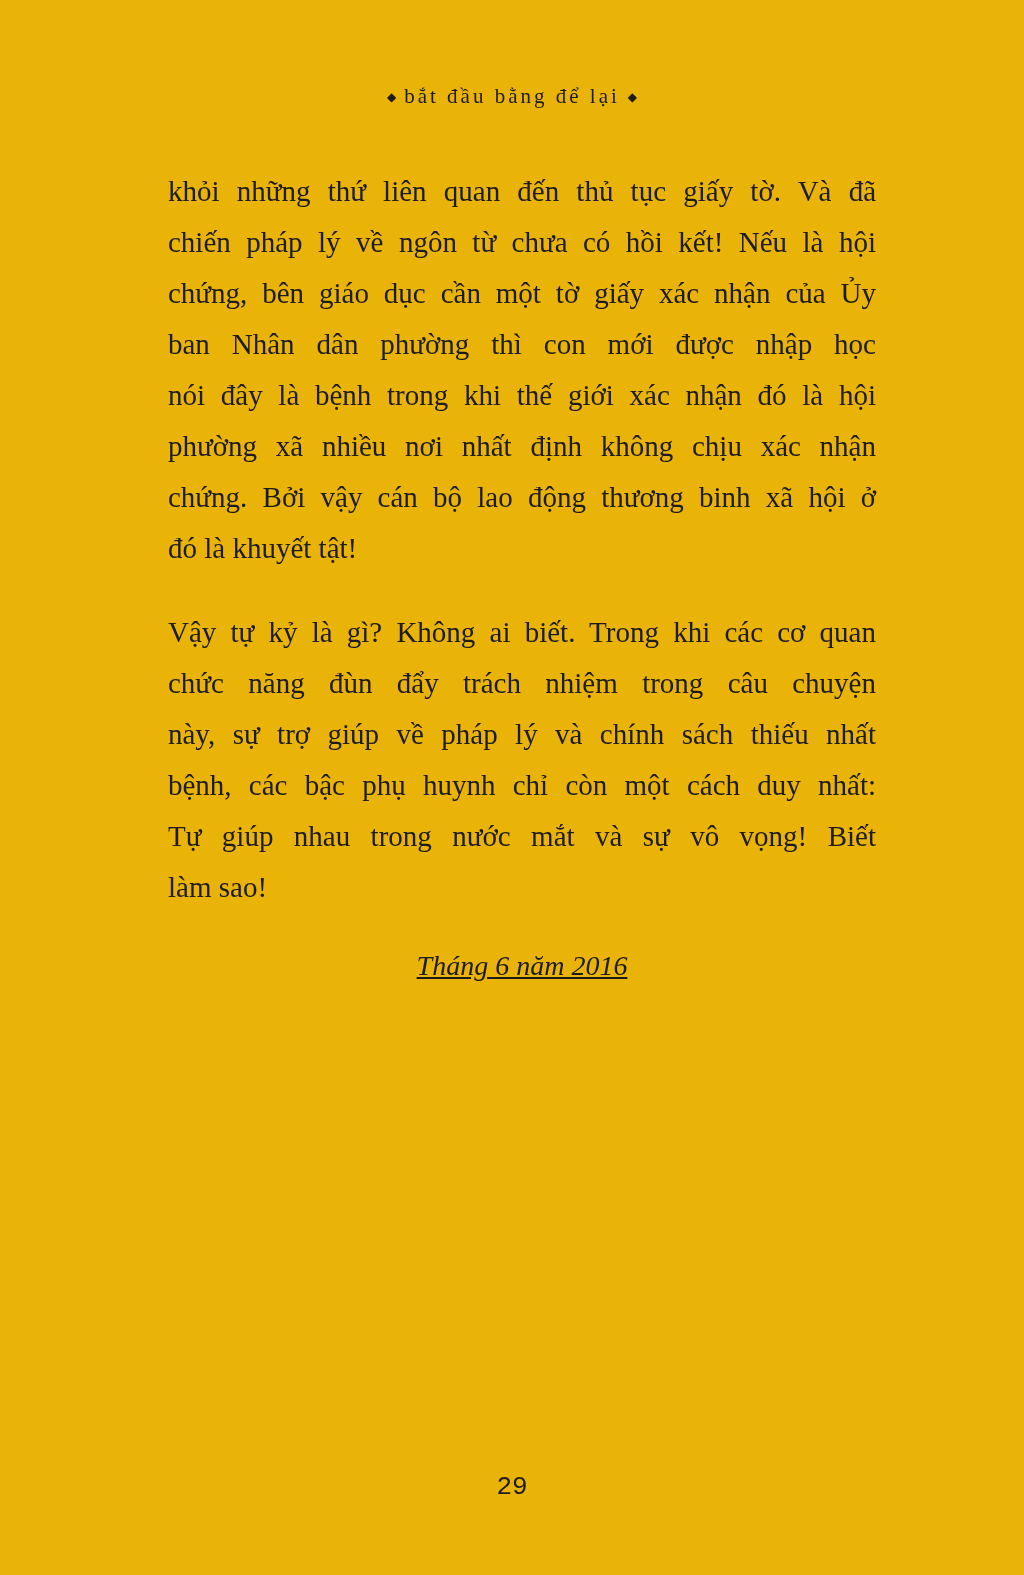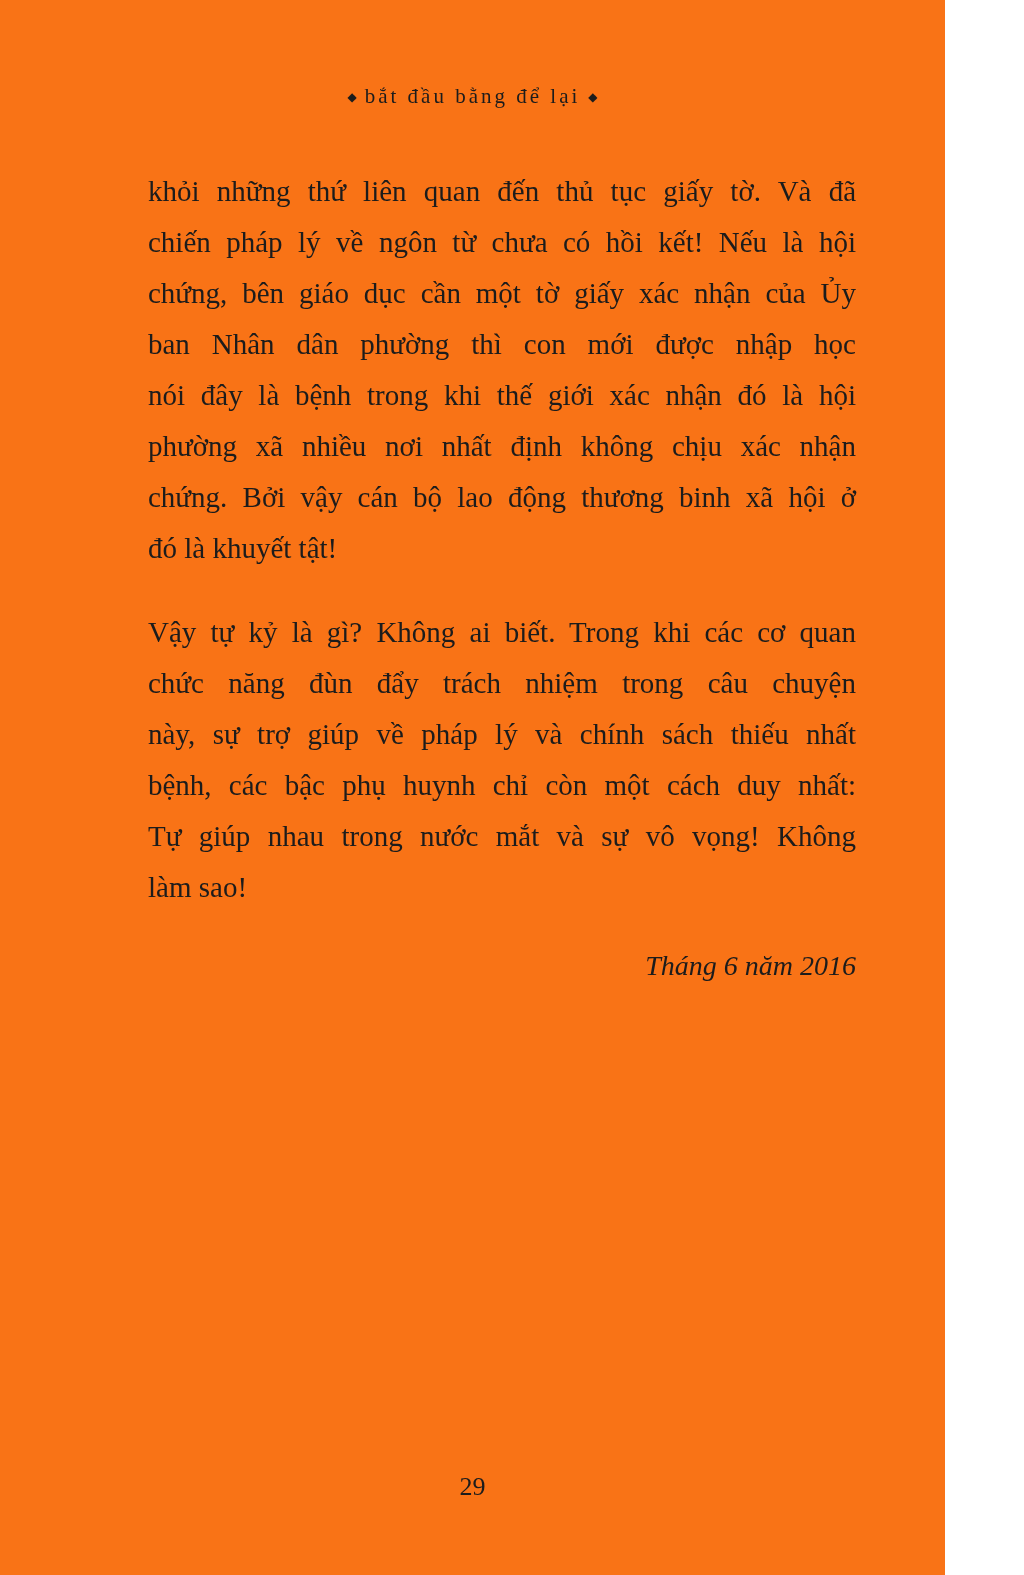--- a/index.html
+++ b/index.html
@@ -2,23 +2,23 @@
 <html><head>
 <meta charset="utf-8">
 <style>
   html, body {
     margin: 0;
     padding: 0;
     background: #ffffff;
   }
   .page {
     position: relative;
-    width: 945px;
+    width: 1024px;
     height: 1575px;
-    background: #f97316;
+    background: #eab308;
     color: #1c1c1c;
     font-family: "Liberation Serif", serif;
     overflow: hidden;
   }
   .running-head {
     position: absolute;
     top: 84px;
     left: 0;
     width: 100%;
     text-align: center;
@@ -28,52 +28,53 @@
   }
   .running-head .diamond {
     font-size: 12px;
     letter-spacing: 0;
     vertical-align: 2px;
     padding: 0 8px;
   }
   .body-text {
     position: absolute;
     top: 166px;
-    left: 148px;
+    left: 168px;
     width: 708px;
     font-size: 29px;
     line-height: 51px;
   }
   .para {
     margin: 0 0 33px 0;
   }
   .line {
     text-align: justify;
     text-align-last: justify;
   }
   .line.last {
     text-align: justify;
     text-align-last: left;
   }
   .it {
   }
   .dateline {
-    text-align: right;
+    text-align: center;
     font-style: italic;
     font-size: 28px;
     line-height: 40px;
     margin-top: 10px;
+    text-decoration: underline;
   }
   .page-number {
     position: absolute;
     top: 1472px;
     left: 0;
     width: 100%;
     text-align: center;
-    font-family: Liberation Serif, serif;
+    font-family: Liberation Mono, monospace;
     font-size: 26px;
     color: #1c1c1c;
   }
 </style>
 </head>
 <body>
 
 <div class="page">
 
   <div class="running-head">
@@ -90,21 +91,21 @@
         <div class="line"><span class="">nói đây là </span><span class="it">bệnh</span><span class=""> trong khi thế giới xác nhận đó là </span><span class="it">hội</span></div>
         <div class="line"><span class="">phường xã nhiều nơi nhất định không chịu xác nhận</span></div>
         <div class="line"><span class="it">chứng.</span><span class=""> Bởi vậy cán bộ lao động thương binh xã hội ở</span></div>
         <div class="line last"><span class="">đó là </span><span class="it">khuyết tật!</span></div>
       </div>
       <div class="para">
         <div class="line"><span class="">Vậy tự kỷ là gì? Không ai biết. Trong khi các cơ quan</span></div>
         <div class="line"><span class="">chức năng đùn đẩy trách nhiệm trong câu chuyện</span></div>
         <div class="line"><span class="">này, sự trợ giúp về pháp lý và chính sách thiếu nhất</span></div>
         <div class="line"><span class="">bệnh, các bậc phụ huynh chỉ còn một cách duy nhất:</span></div>
-        <div class="line"><span class="">Tự giúp nhau trong nước mắt và sự vô vọng! Không</span></div>
+        <div class="line"><span class="">Tự giúp nhau trong nước mắt và sự vô vọng! Biết</span></div>
         <div class="line last"><span class="">làm sao!</span></div>
       </div>
       <div class="dateline">Tháng 6 năm 2016</div>
   </div>
 
   <div class="page-number">29</div>
 
 </div>
 
 </body></html>

